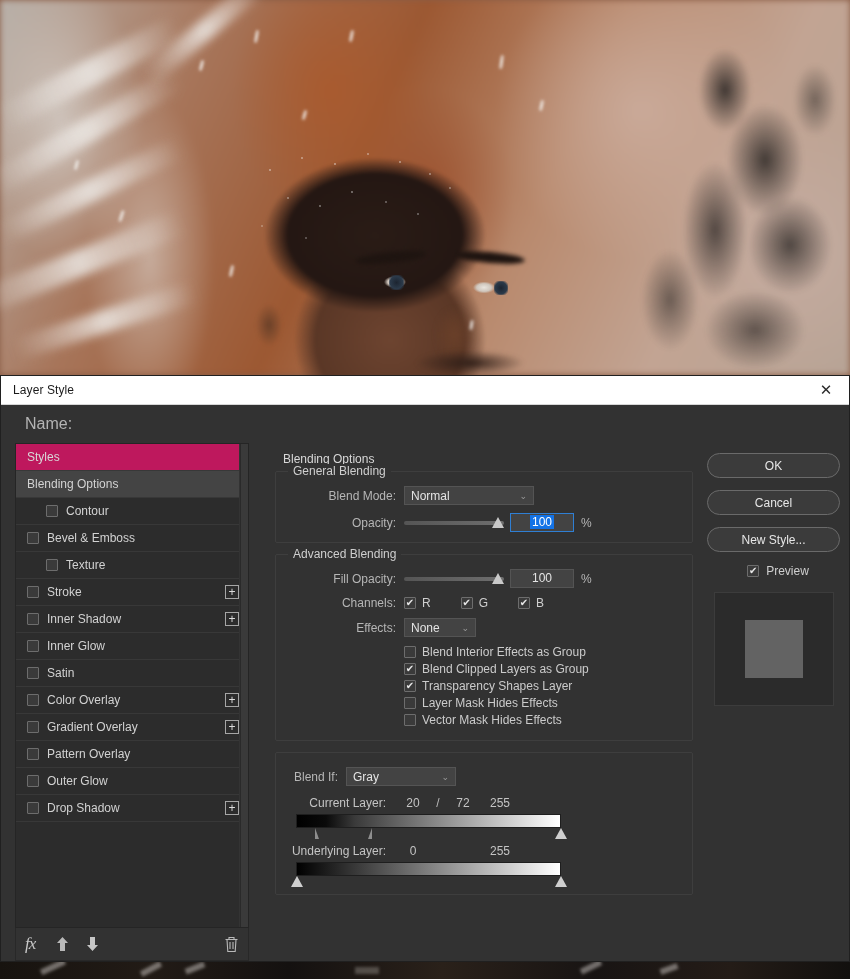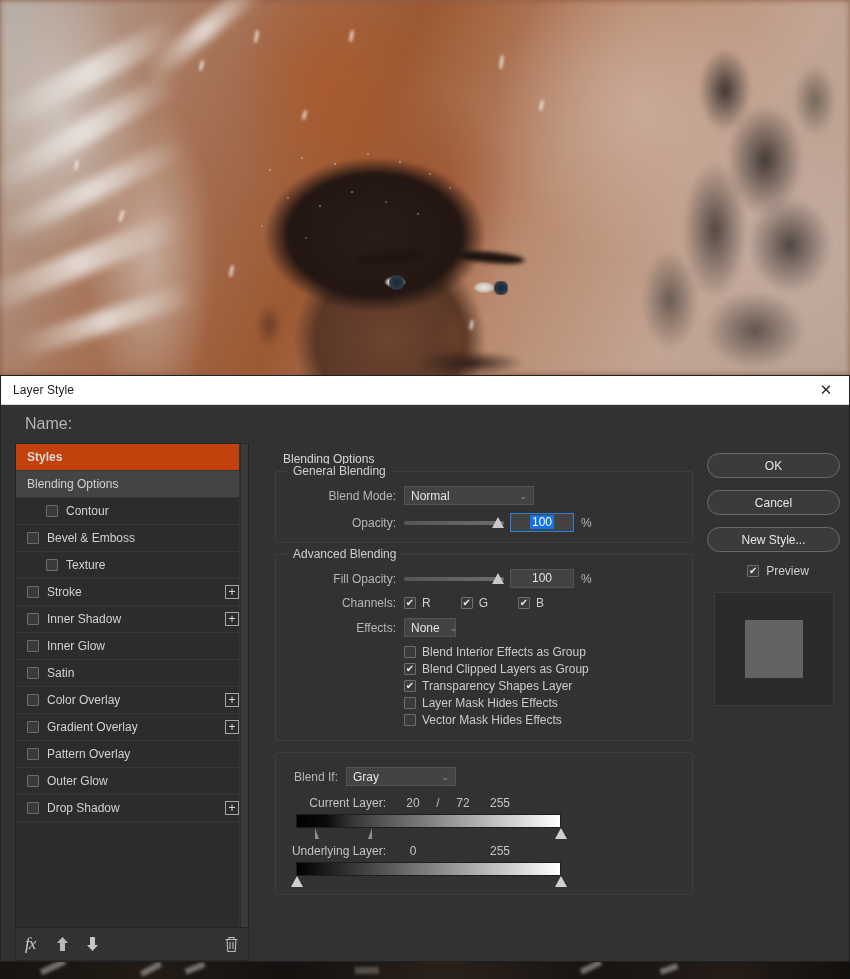--- a/index.html
+++ b/index.html
@@ -138,21 +138,21 @@
   #styles-list {
     flex: 1; background: #2c2c2c; border: 1px solid #252525;
     overflow: hidden; position: relative;
   }
   .style-row {
     display: flex; align-items: center; height: 27px;
     border-bottom: 1px solid #383838;
     color: #d2d2d2; font-size: 12px; padding-left: 11px;
     user-select: none;
   }
-  .style-row.header-row { background: #c2410c; font-size: 12px; color: #d8d8d8; font-weight: bold; }
+  .style-row.header-row { background: #be185d; font-size: 12px; color: #d8d8d8; }
   .style-row.selected { background: #444444; }
   .style-row.sub { padding-left: 30px; }
   .sl-check {
     width: 12px; height: 12px; border: 1px solid #6d6d6d;
     background: #3a3a3a; margin-right: 8px; flex: 0 0 12px;
     border-radius: 1px;
   }
   .sl-label { flex: 1; }
   .sl-plus {
     width: 14px; height: 14px; margin-right: 9px;
@@ -202,21 +202,21 @@
 
   .ps-select {
     height: 19px; background: #434343; border: 1px solid #545454;
     color: #e4e4e4; font-size: 12px; display: flex; align-items: center;
     padding: 0 6px; position: relative; cursor: pointer;
   }
   .ps-select .sel-caret {
     margin-left: auto; color: #9b9b9b; font-size: 9px; padding-left: 10px;
   }
   #blend-mode-select { width: 130px; }
-  #knockout-select { width: 52px; }
+  #knockout-select { width: 72px; }
   #blend-if-select { width: 110px; }
 
   .ps-slider { position: relative; height: 14px; display: flex; align-items: center; }
   .ps-slider .track {
     height: 4px; border-radius: 2px;
     background: linear-gradient(90deg,#555 0%,#6e6e6e 100%);
     width: 100%;
   }
   .ps-slider .thumb {
     position: absolute; top: 1px;

